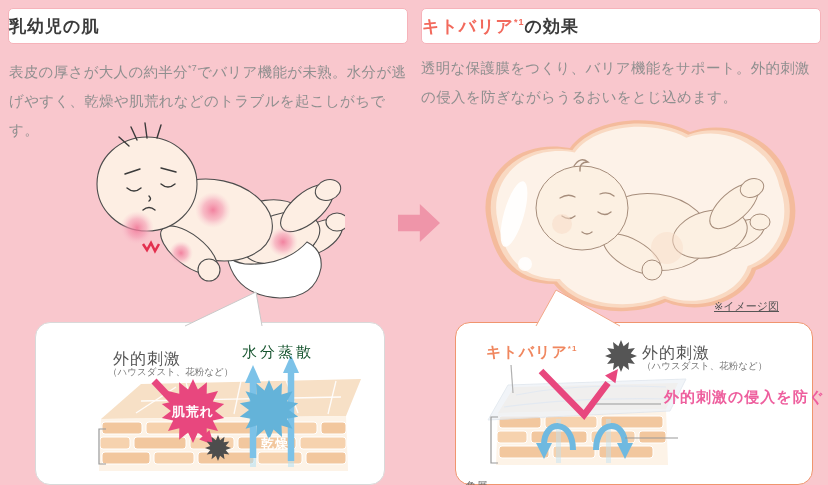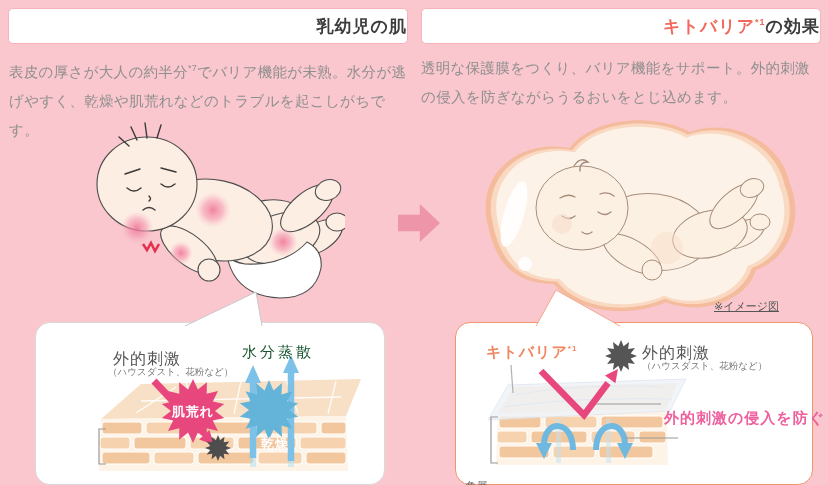--- a/index.html
+++ b/index.html
@@ -6,21 +6,21 @@
   html,body { background:#fff; }
   body { font-family:"Liberation Sans","DejaVu Sans",sans-serif; }
   .page {
     position:relative; width:828px; height:485px;
     background:#f9c7cd; overflow:hidden;
   }
   
   .hdr {
     position:absolute; top:8px; height:36px; width:400px;
     background:#fff; border:1px solid #f6b3ba; border-radius:5px;
-    display:flex; align-items:center; justify-content:flex-end;
+    display:flex; align-items:center; justify-content:flex-start;
     font-size:17px; font-weight:bold; color:#3b3b3b; letter-spacing:1px;
   }
   .hdr-left { left:8px; }
   .hdr-right { left:421px; }
   .hdr .brand { color:#f2695c; }
   .hdr sup, .desc sup { font-size:9px; color:inherit; }
   .hdr .brand sup { color:#f2695c; }
   
   .desc {
     position:absolute; top:54px; width:404px;
@@ -48,21 +48,21 @@
   .dbox svg { position:absolute; left:0; top:0; }
   
   .lbl { position:absolute; white-space:nowrap; }
   .lbl-stimulus { font-size:16px; color:#555; letter-spacing:1px; }
   .lbl-stimulus-sub { font-size:9.5px; color:#777; }
   .lbl-evap { font-size:15px; color:#14532d; letter-spacing:3px; }
   .lbl-star { font-size:13px; font-weight:bold; color:#fff; letter-spacing:1px; text-align:center; }
   .lbl-stratum { font-size:10px; color:#666; letter-spacing:1px;margin-top:44px; }
   .lbl-brand { font-size:15px; font-weight:bold; color:#f0875f; letter-spacing:1px; }
   .lbl-brand sup { font-size:8px; }
-  .lbl-block { font-size:15px; color:#ee5f9e; letter-spacing:1px; font-weight:bold;margin-top:21px; }
+  .lbl-block { font-size:15px; color:#ee5f9e; letter-spacing:1px; font-weight:bold; }
   .lbl-suppress { font-size:15px; color:#74bde4; letter-spacing:1px; font-weight:bold; }
 </style>
 </head>
 <body>
 
 <div class="page">
 
   <div class="hdr hdr-left">
     <span>乳幼児の肌</span>
   </div>

